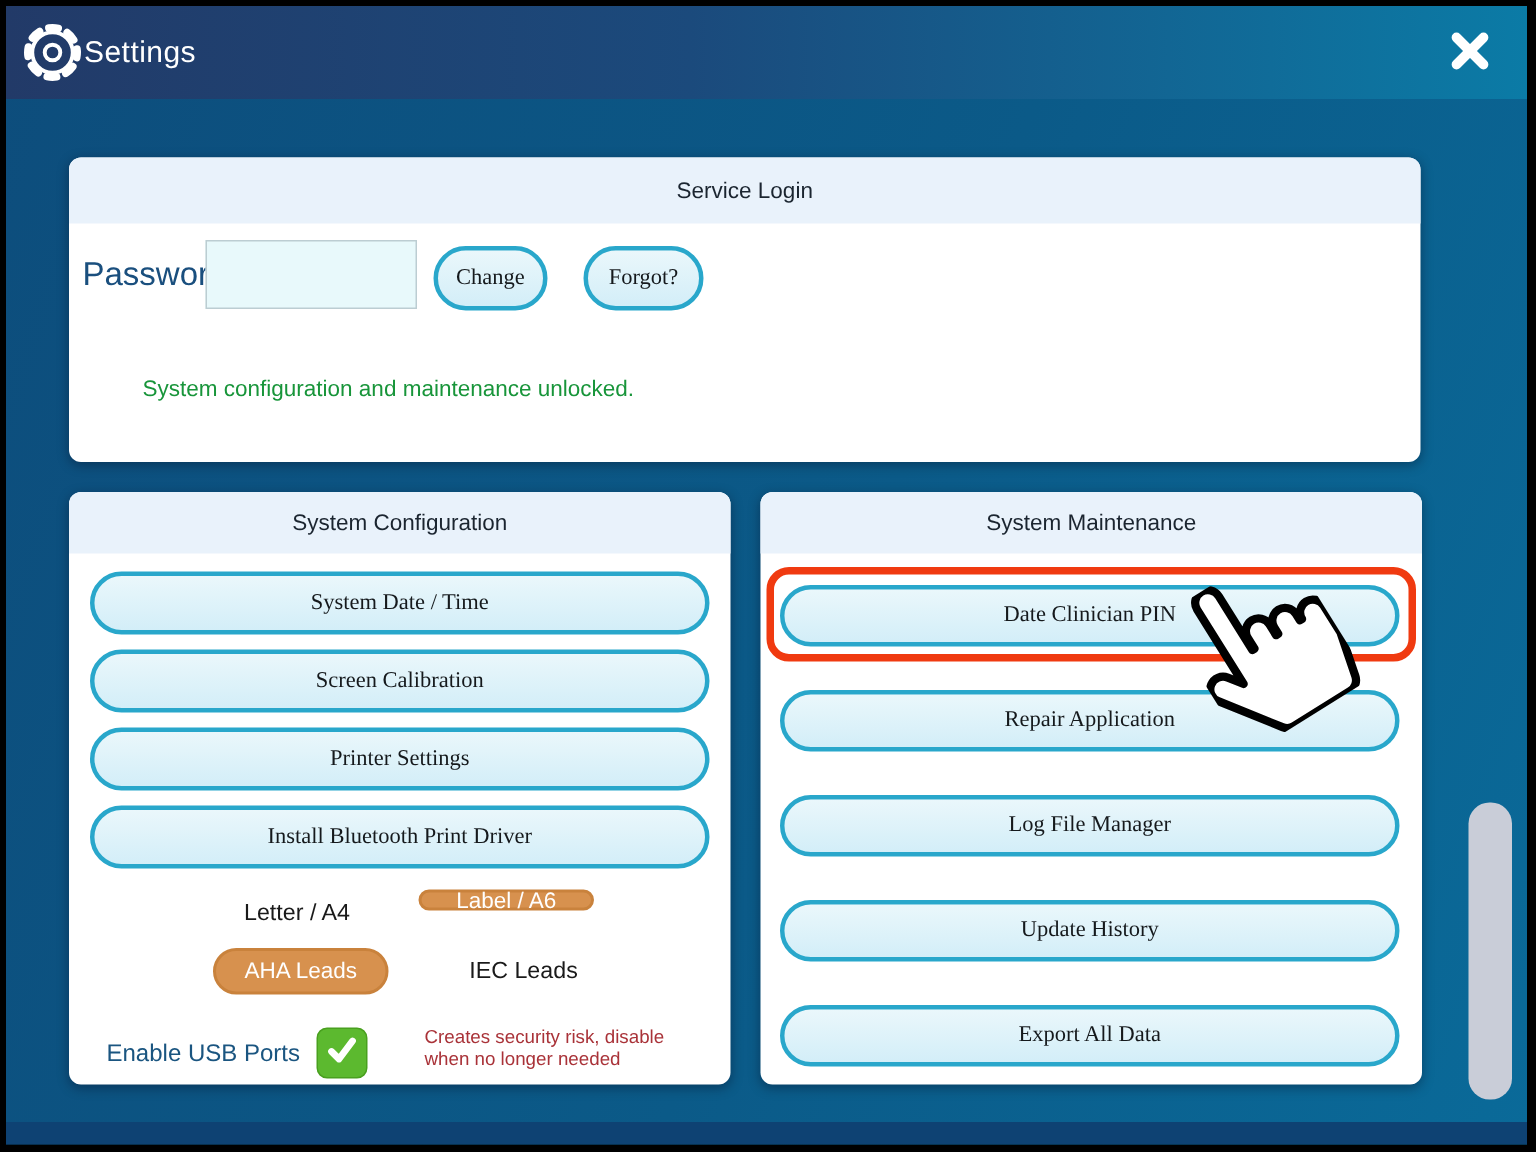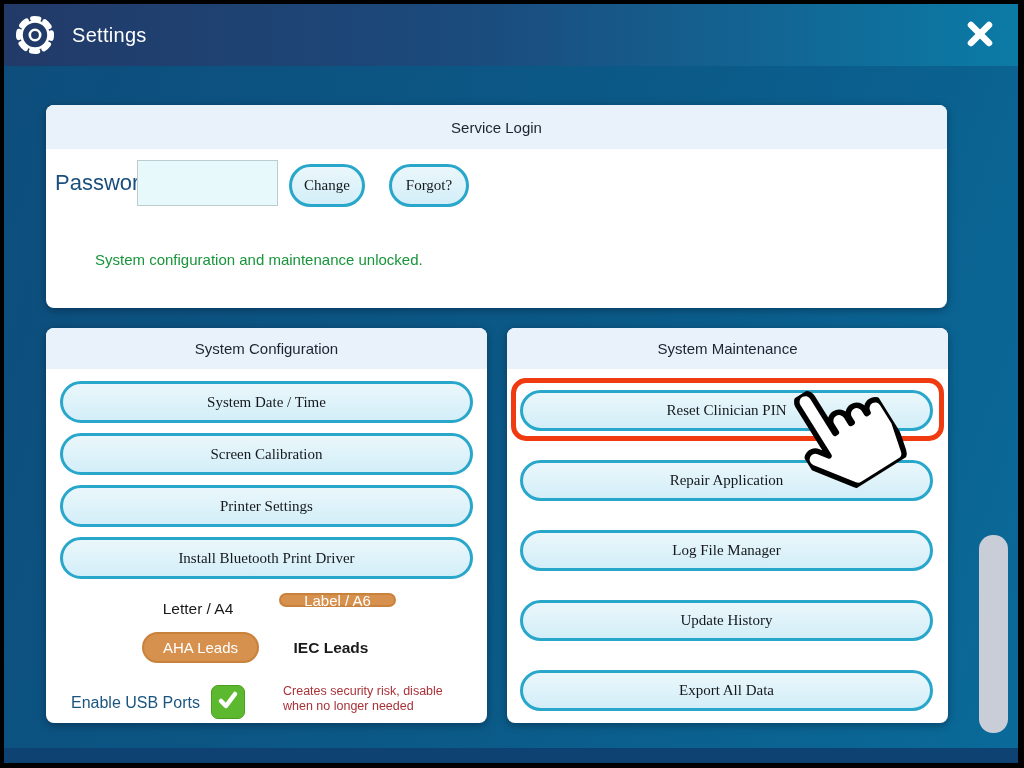--- a/index.html
+++ b/index.html
@@ -98,21 +98,21 @@
 <div id="screen">
 
   <div class="titlebar">
     <span class="gear">
       <svg width="44" height="44" viewBox="0 0 44 44">
         <circle cx="22" cy="22" r="16.5" fill="none" stroke="#ffffff" stroke-width="5" stroke-dasharray="6.5 6.45" stroke-dashoffset="3" stroke-linecap="round"></circle>
         <circle cx="22" cy="22" r="13.5" fill="none" stroke="#ffffff" stroke-width="2.6"></circle>
         <circle cx="22" cy="22" r="5.2" fill="none" stroke="#ffffff" stroke-width="2.6"></circle>
       </svg>
     </span>
-    <span class="app-title" style="margin-left:68px;">Settings</span>
+    <span class="app-title" style="margin-left:52px;">Settings</span>
     <div class="close-btn">
       <span>
         <svg width="30" height="30" viewBox="0 0 30 30">
           <line x1="6" y1="6" x2="24" y2="24" stroke="#ffffff" stroke-width="6.5" stroke-linecap="round"></line>
           <line x1="24" y1="6" x2="6" y2="24" stroke="#ffffff" stroke-width="6.5" stroke-linecap="round"></line>
         </svg>
       </span>
     </div>
   </div>
 
@@ -130,41 +130,41 @@
 
     <div class="pill-btn cfg-pill" style="top:53px;">System Date / Time</div>
     <div class="pill-btn cfg-pill" style="top:105px;">Screen Calibration</div>
     <div class="pill-btn cfg-pill" style="top:157px;">Printer Settings</div>
     <div class="pill-btn cfg-pill" style="top:209px;">Install Bluetooth Print Driver</div>
 
     <div class="opt-text" style="left:62px;top:265px;width:180px;height:31px;">Letter / A4</div>
     <div class="opt-pill" style="left:233px;top:265px;width:117px;height:14px;">Label / A6</div>
 
     <div class="opt-pill" style="left:96px;top:304px;width:117px;height:31px;">AHA Leads</div>
-    <div class="opt-text" style="left:205px;top:304px;width:160px;height:31px;font-weight:bold;">IEC Leads</div>
+    <div class="opt-text" style="left:223px;top:304px;width:160px;height:31px;">IEC Leads</div>
 
     <div class="usb-label">Enable USB Ports</div>
     <div class="usb-check">
       <span>
         <svg width="24" height="24" viewBox="0 0 24 24">
           <polyline points="5,13 10,18 19,6" fill="none" stroke="#ffffff" stroke-width="4.5" stroke-linecap="round" stroke-linejoin="round"></polyline>
         </svg>
       </span>
     </div>
     <div class="usb-warning">
       <div>Creates security risk, disable</div>
       <div>when no longer needed</div>
     </div>
   </div>
 
   <div class="panel" id="maint-panel">
     <div class="panel-header">System Maintenance</div>
 
     <div class="highlight-ring"></div>
-    <div class="pill-btn mnt-pill" style="top:62px;">Reset Clinician PIN</div>
+    <div class="pill-btn mnt-pill" style="top:62px;">Date Clinician PIN</div>
     <div class="pill-btn mnt-pill" style="top:132px;">Repair Application</div>
     <div class="pill-btn mnt-pill" style="top:202px;">Log File Manager</div>
     <div class="pill-btn mnt-pill" style="top:272px;">Update History</div>
     <div class="pill-btn mnt-pill" style="top:342px;">Export All Data</div>
 
     <span class="hand-cursor">
       <svg width="95" height="109" viewBox="0 0 448 512">
         <path fill="#ffffff" stroke="#000000" stroke-width="26" stroke-linejoin="round" d="M448 240v96c0 3.084-.356 6.159-1.063 9.162l-32 136C410.686 499.23 394.562 512 376 512H168a40.004 40.004 0 0 1-32.35-16.473l-127.997-176c-12.993-17.866-9.043-42.883 8.822-55.876 17.867-12.994 42.884-9.043 55.877 8.823L104 315.992V40c0-22.091 17.908-40 40-40s40 17.909 40 40v200h8v-40c0-22.091 17.908-40 40-40s40 17.909 40 40v40h8v-24c0-22.091 17.908-40 40-40s40 17.909 40 40v24h8c0-22.091 17.908-40 40-40s40 17.909 40 40z"></path>
       </svg>
     </span>

